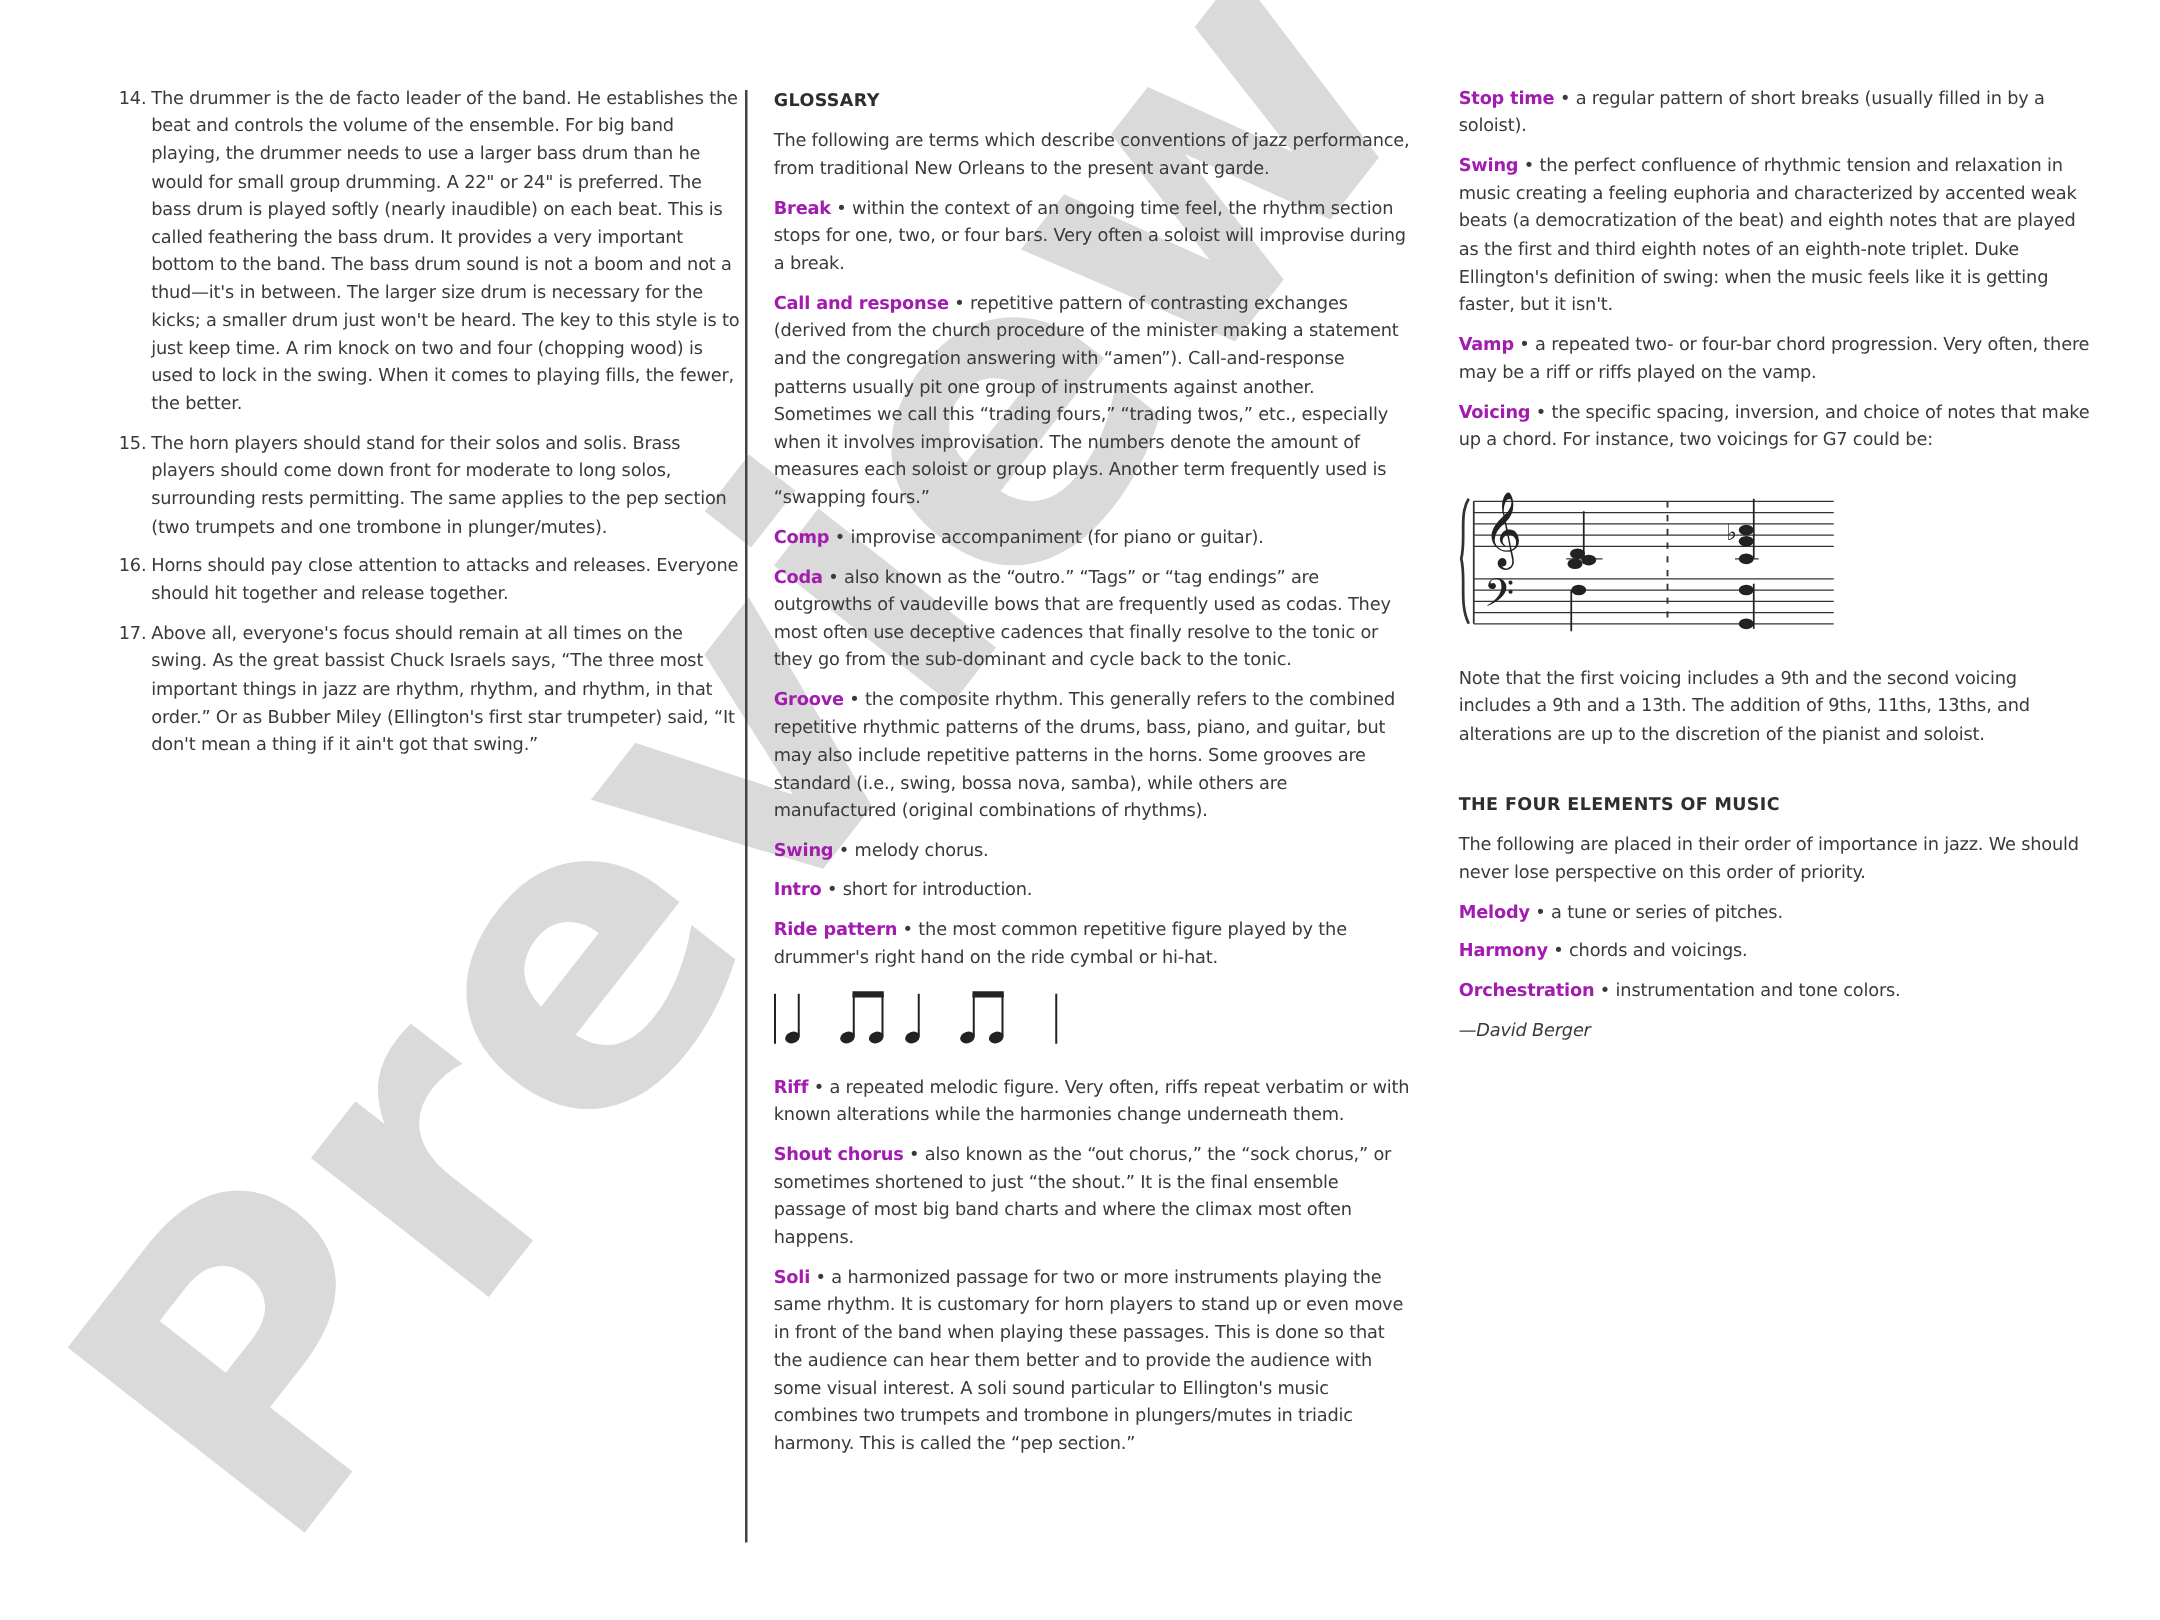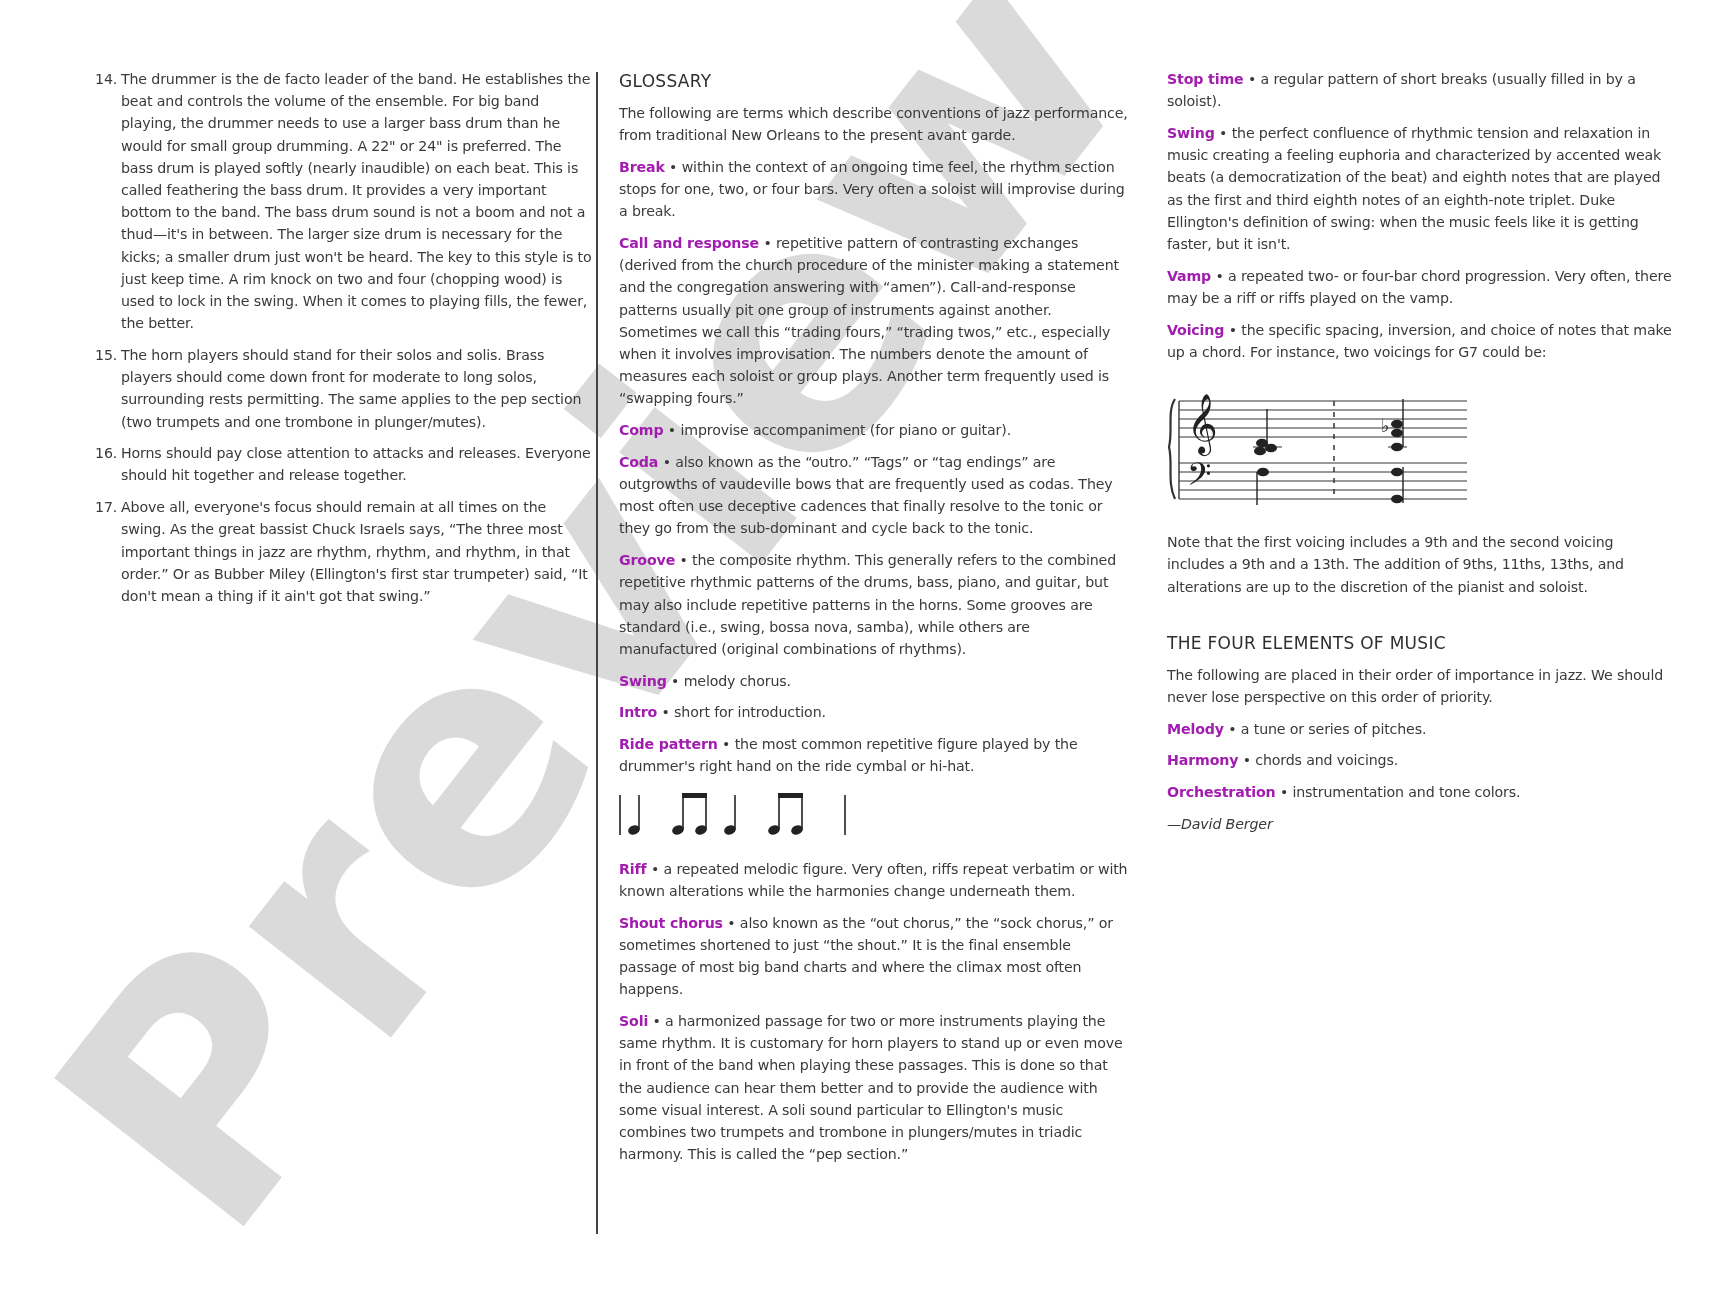--- a/index.html
+++ b/index.html
@@ -19,21 +19,21 @@
   .col { position: absolute; top: 68px; z-index: 1; font-size: 14.2px; line-height: 22.2px; letter-spacing: -0.15px; }
   .col1 { left: 92px; width: 500px; }
   .col2 { left: 619px; width: 510px; }
   .col3 { left: 1167px; width: 505px; }
   .divider { position: absolute; left: 596px; top: 72px; width: 1.5px; height: 1162px; background: #444; z-index: 1; }
 
   ol.rules { list-style: none; margin: 0; padding: 0; }
   ol.rules li { position: relative; padding-left: 29px; margin-bottom: 9.5px; }
   ol.rules li .num { position: absolute; left: 3px; top: 0; }
 
-  h2 { margin: 0 0 8px 0; font-weight: normal; font-size: 17px; letter-spacing: 0.3px; color: #2e2e2e; line-height: 26px; }
+  h2 { margin: 0 0 8px 0; font-weight: bold; font-size: 14px; letter-spacing: 0.3px; color: #2e2e2e; line-height: 26px; }
   p { margin: 0 0 9.5px 0; }
   .term { font-weight: bold; color: #a21caf; }
   .sig { font-style: italic; }
   .h2-gap { margin-top: 32px; }
 
   .rhythm-fig { height: 48px; margin: 14px 0 12px 0; }
   .staff-fig { margin: 18px 0 14px 0; height: 130px; }
 </style>
 </head>
 <body>

